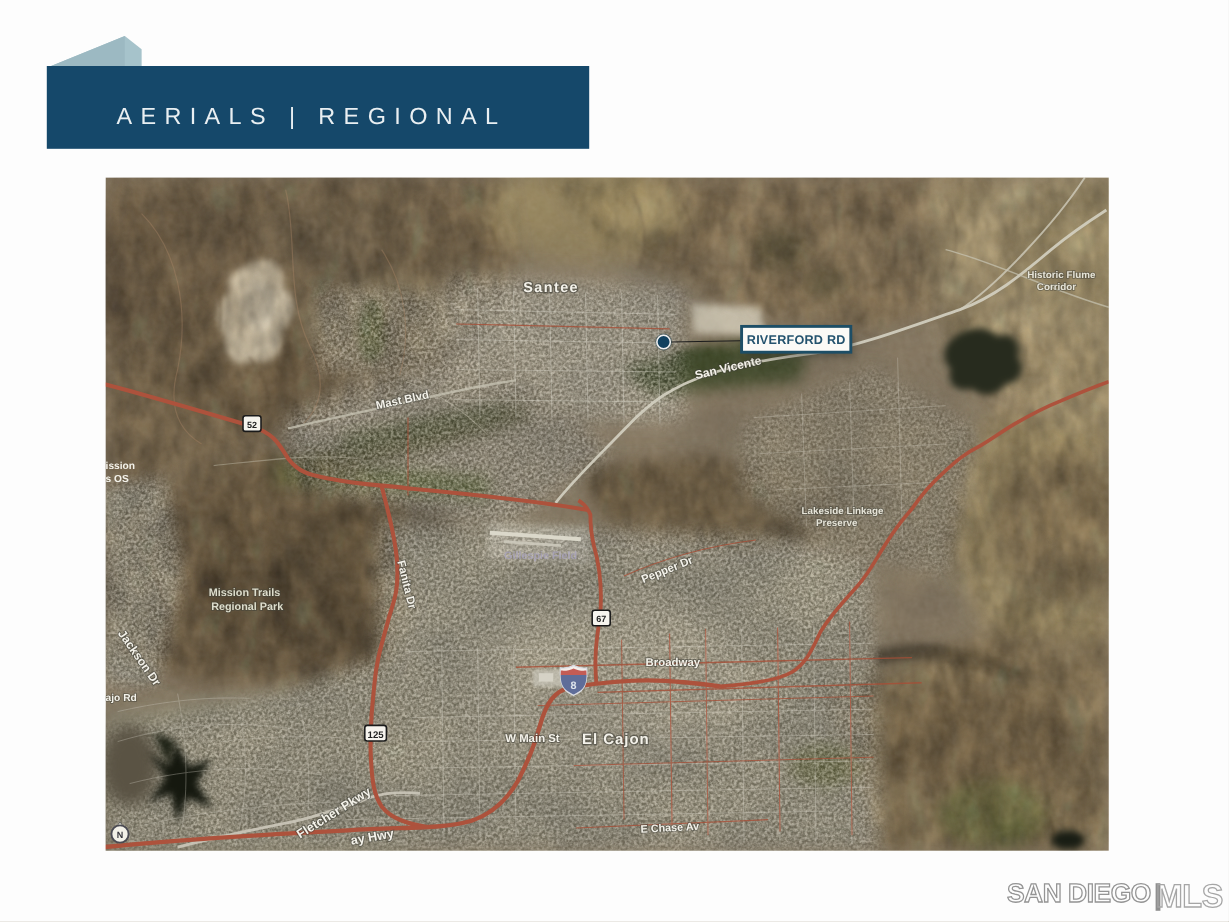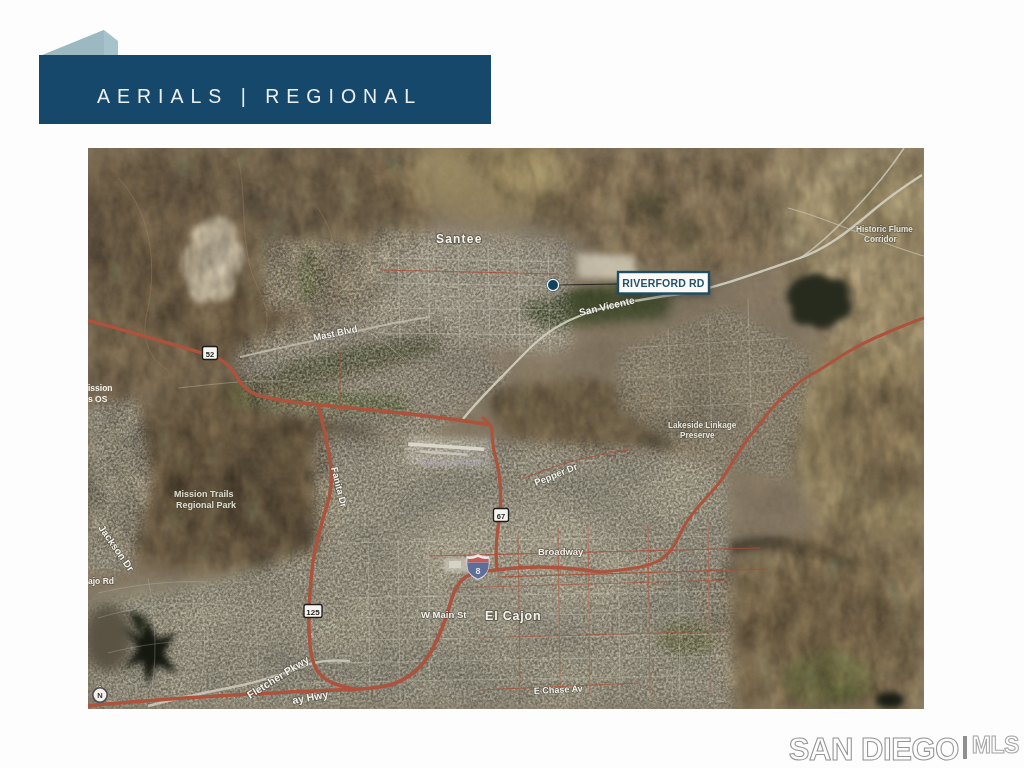--- a/index.html
+++ b/index.html
@@ -421,16 +421,16 @@
 
   <g transform="translate(12,547)">
     <path d="M0,-10 L3,-6 L-3,-6 Z" fill="#e8e6dc" stroke="#555" stroke-width="0.7"></path>
     <circle r="7.2" fill="#f2f0e8" stroke="#4a4a52" stroke-width="1.6"></circle>
     <text x="0" y="3" font-size="7.5" font-weight="bold" fill="#33333b" text-anchor="middle" font-family="Liberation Sans, sans-serif">N</text>
   </g>
 </g>
 </svg>
 
 <div class="abs" style="left:811px;top:729px;width:210px;height:36px;">
-  <span style="position:absolute;right:62px;top:3px;white-space:nowrap;font-size:31px;font-weight:700;color:transparent;letter-spacing:-0.4px;-webkit-text-stroke:1.05px #949494;">SAN DIEGO</span>
+  <span style="position:absolute;right:62px;top:3px;white-space:nowrap;font-size:22px;font-weight:700;color:transparent;letter-spacing:-0.4px;-webkit-text-stroke:1.05px #949494;">SAN DIEGO</span>
   <span style="position:absolute;right:54px;top:7px;width:4px;height:23px;background:#8f8f8f;"></span>
-  <span style="position:absolute;right:2px;top:3px;white-space:nowrap;font-size:23px;font-weight:700;color:transparent;letter-spacing:-0.4px;-webkit-text-stroke:1.05px #a6a6a6;">MLS</span>
+  <span style="position:absolute;right:2px;top:3px;white-space:nowrap;font-size:27px;font-weight:700;color:transparent;letter-spacing:-0.4px;-webkit-text-stroke:1.05px #a6a6a6;">MLS</span>
 </div>
 
 </body></html>

